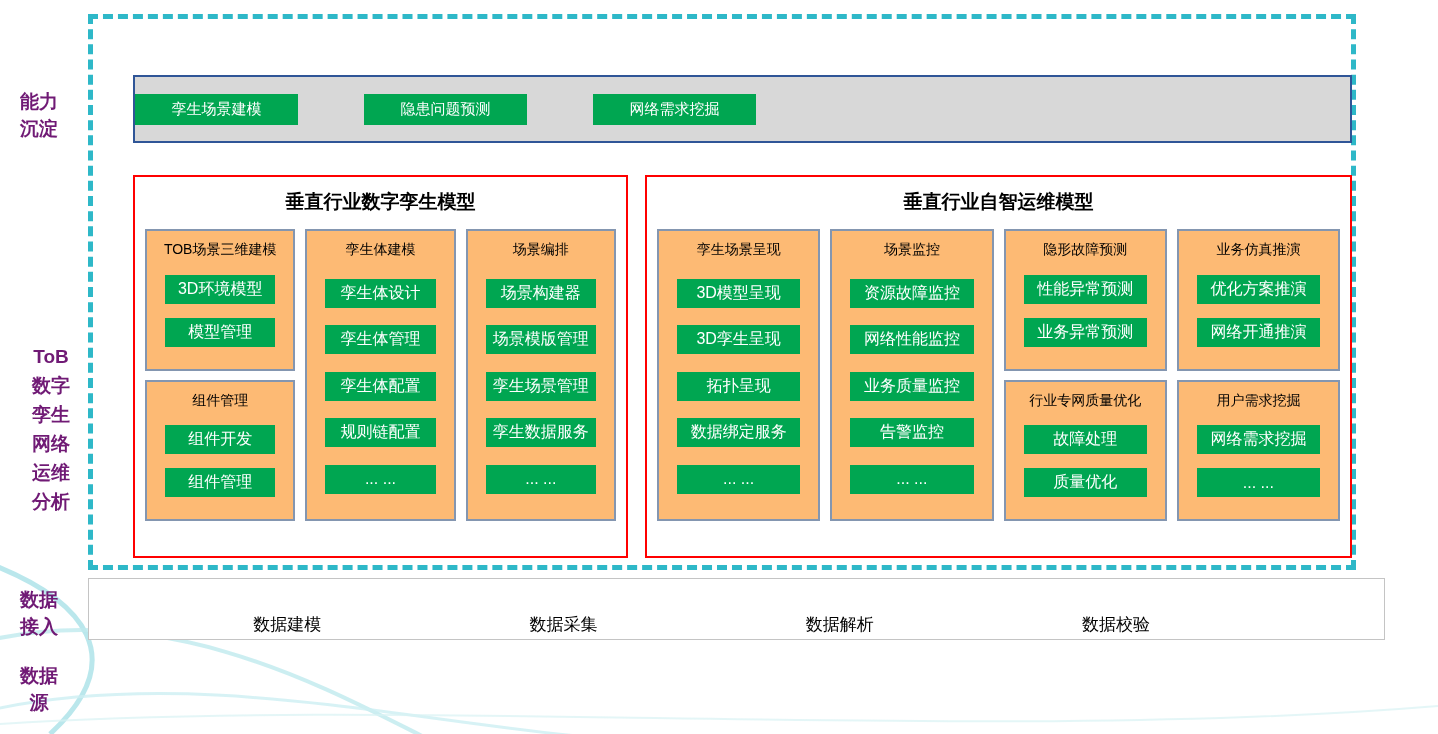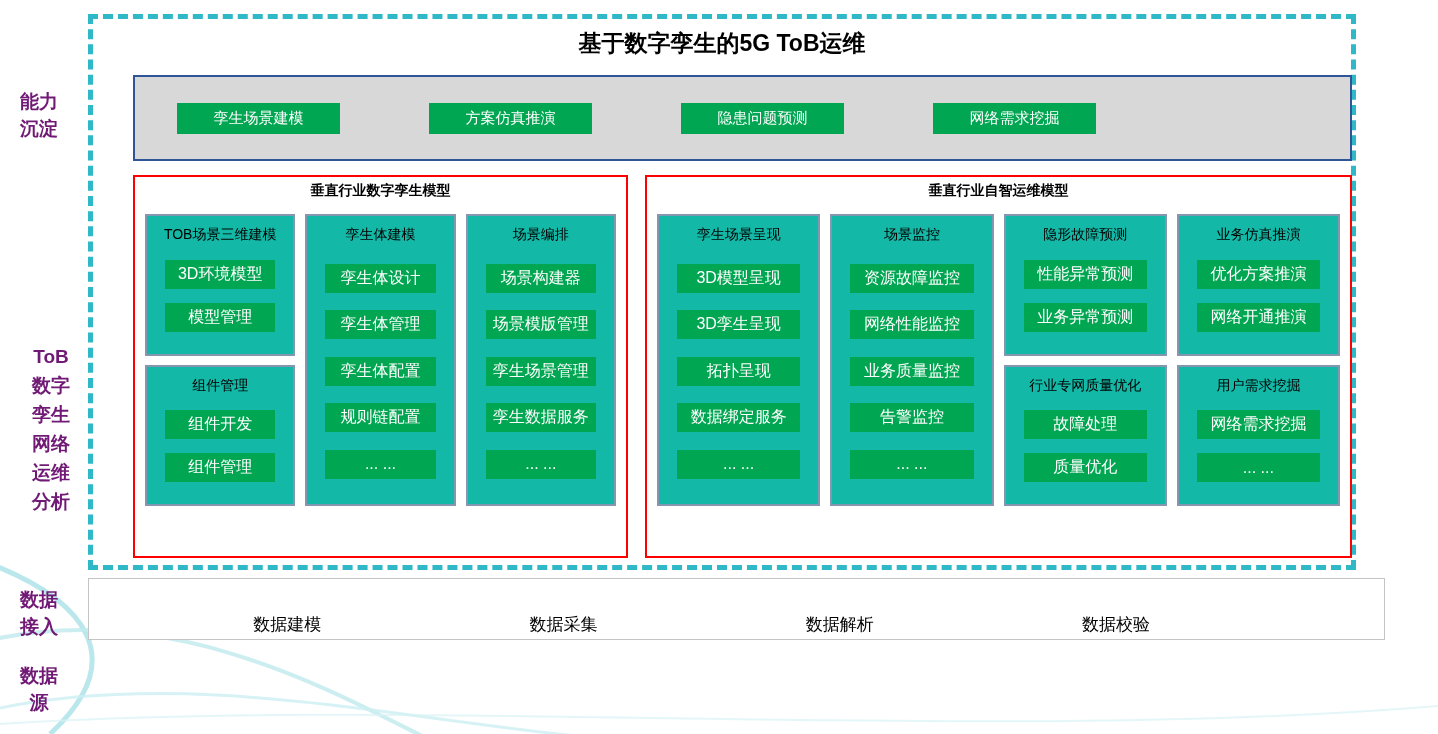--- a/index.html
+++ b/index.html
@@ -55,27 +55,26 @@
     text-align: center;
     font-size: 23px;
     font-weight: bold;
     z-index: 2;
   }
 
   
   .capability-bar {
     position: absolute;
     left: 133px; top: 75px;
-    width: 1219px; height: 86px;
+    width: 1219px; height: 68px;
     background: #D8D8D8;
     border: 2px solid #2F5597;
     display: flex;
     align-items: center;
-    padding-left: 42px;
-    gap: 89px;
+    gap: 66px;
     z-index: 2;
   }
   .green-btn {
     background: #00A651;
     color: #fff;
     display: flex;
     align-items: center;
     justify-content: center;
     font-size: 14px;
     height: 30px;
@@ -92,40 +91,40 @@
     position: absolute;
     top: 175px;
     height: 383px;
     border: 2px solid #FF0000;
     background: #fff;
     z-index: 2;
   }
   .panel-left  { left: 133px; width: 495px; }
   .panel-right { left: 645px; width: 707px; }
   .panel-title {
-    margin-top: 5px;
+    margin-top: 12px;
     text-align: center;
-    font-size: 14px;
+    font-size: 19px;
     font-weight: bold;
   }
   .panel-columns {
     margin: 14px 10px 0 10px;
     height: 292px;
     display: flex;
     gap: 10px;
   }
   .column {
     flex: 1;
     display: flex;
     flex-direction: column;
     gap: 9px;
     min-width: 0;
   }
   .group {
-    background: #14b8a6;
+    background: #fdba74;
     border: 2px solid #8496B0;
     flex: 1;
     display: flex;
     flex-direction: column;
     padding: 6px 6px 8px 6px;
     min-height: 0;
   }
   .group-header {
     text-align: center;
     font-size: 14px;
@@ -188,25 +187,23 @@
   <div class="side-label side-access">
       <div class="side-line">数据</div>
       <div class="side-line">接入</div>
     </div>
   <div class="side-label side-source">
       <div class="side-line">数据</div>
       <div class="side-line">源</div>
     </div>
 
   <div class="dashed-frame"></div>
-  <div class="main-title">基于数字孪生的5G ToB运维</div>
 
   <div class="capability-bar">
       <div class="green-btn cap-btn">孪生场景建模</div>
-      <div class="green-btn cap-btn">方案仿真推演</div>
       <div class="green-btn cap-btn">隐患问题预测</div>
       <div class="green-btn cap-btn">网络需求挖掘</div>
     </div>
 
   <div class="panel panel-left">
     <div class="panel-title">垂直行业数字孪生模型</div>
     <div class="panel-columns">
         <div class="column">
           <div class="group">
             <div class="group-header">TOB场景三维建模</div>

